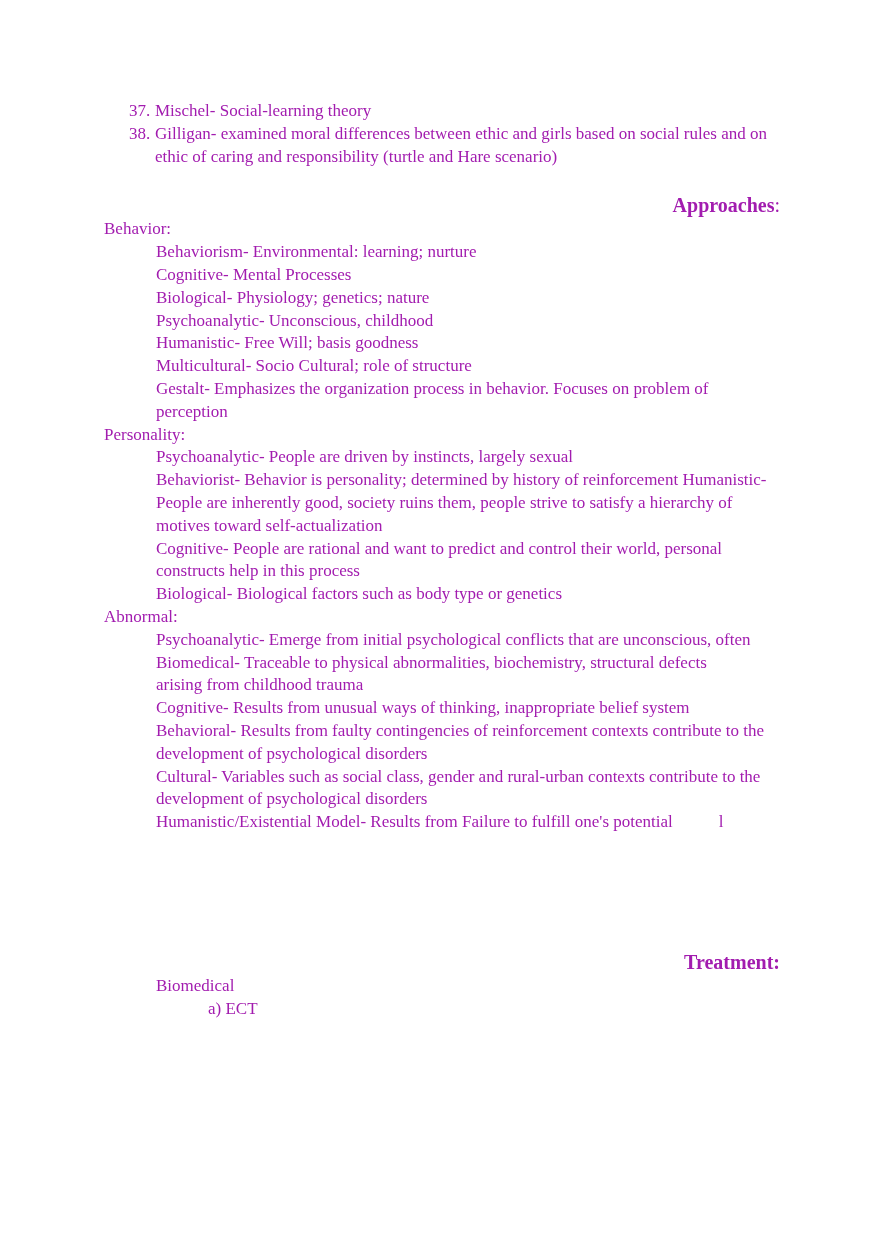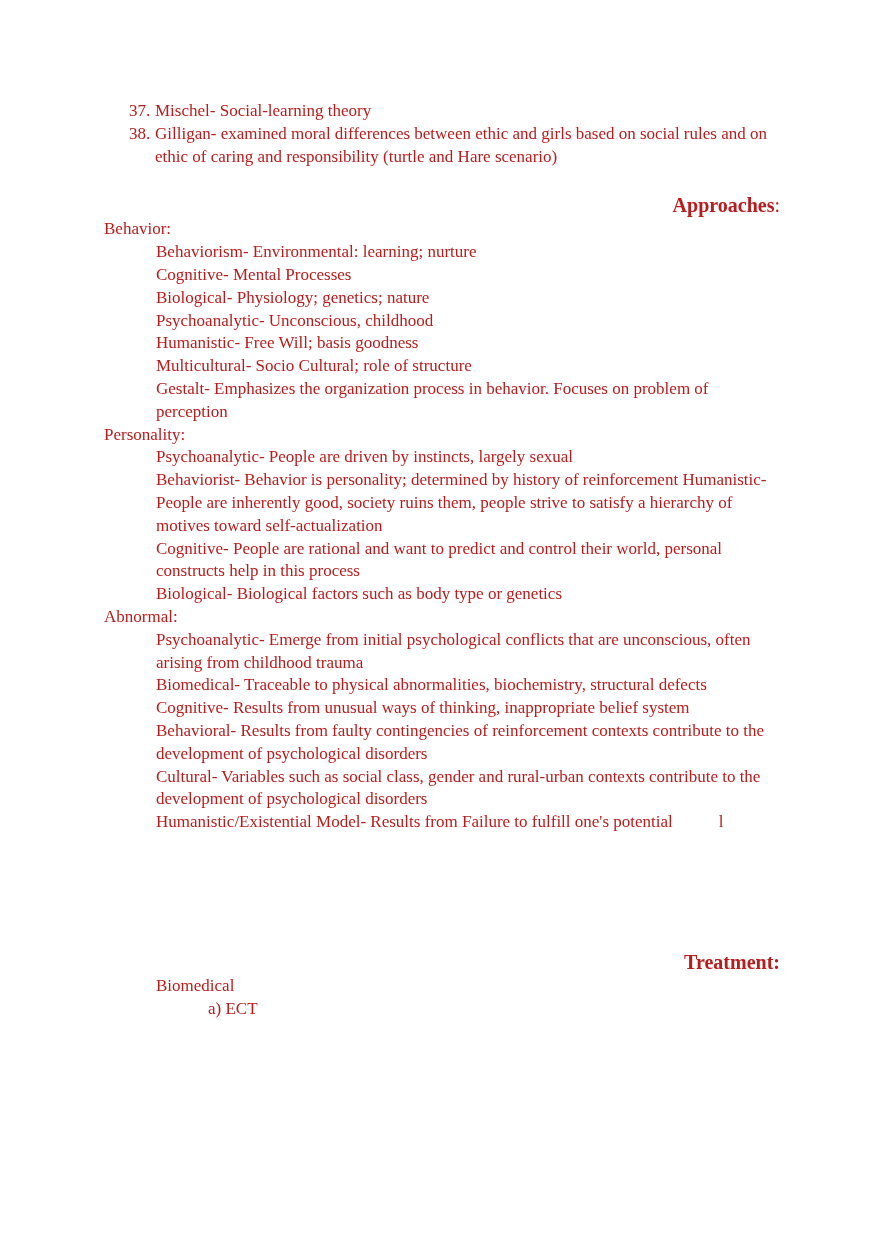--- a/index.html
+++ b/index.html
@@ -4,21 +4,21 @@
 <style>
   * { margin: 0; padding: 0; box-sizing: border-box; }
   html, body { background: #ffffff; }
   .page {
     position: relative;
     width: 880px;
     height: 1247px;
     background: #ffffff;
     overflow: hidden;
     font-family: "Liberation Serif", serif;
-    color: #b91c1c;
+    color: #a21caf;
   }
   .content {
     position: absolute;
     left: 104px;
     top: 100px;
     width: 676px;
     font-size: 17px;
     line-height: 22.8px;
   }
   .line { position: relative; white-space: nowrap; }
@@ -60,22 +60,22 @@
       <div class="line ind0">Personality:</div>
       <div class="line ind1">Psychoanalytic- People are driven by instincts, largely sexual</div>
       <div class="line ind1">Behaviorist- Behavior is personality; determined by history of reinforcement Humanistic-</div>
       <div class="line ind1">People are inherently good, society ruins them, people strive to satisfy a hierarchy of</div>
       <div class="line ind1">motives toward self-actualization</div>
       <div class="line ind1">Cognitive- People are rational and want to predict and control their world, personal</div>
       <div class="line ind1">constructs help in this process</div>
       <div class="line ind1">Biological- Biological factors such as body type or genetics</div>
       <div class="line ind0">Abnormal:</div>
       <div class="line ind1">Psychoanalytic- Emerge from initial psychological conflicts that are unconscious, often</div>
+      <div class="line ind1">Biomedical- Traceable to physical abnormalities, biochemistry, structural defects</div>
       <div class="line ind1">arising from childhood trauma</div>
-      <div class="line ind1">Biomedical- Traceable to physical abnormalities, biochemistry, structural defects</div>
       <div class="line ind1">Cognitive- Results from unusual ways of thinking, inappropriate belief system</div>
       <div class="line ind1">Behavioral- Results from faulty contingencies of reinforcement contexts contribute to the</div>
       <div class="line ind1">development of psychological disorders</div>
       <div class="line ind1">Cultural- Variables such as social class, gender and rural-urban contexts contribute to the</div>
       <div class="line ind1">development of psychological disorders</div>
       <div class="line ind1">Humanistic/Existential Model- Results from Failure to fulfill one's potential<span class="tail">l</span></div>
       <div class="heading gap-large"><span>Treatment:</span></div>
       <div class="line ind1">Biomedical</div>
       <div class="line ind2">a) ECT</div>
     </div>

